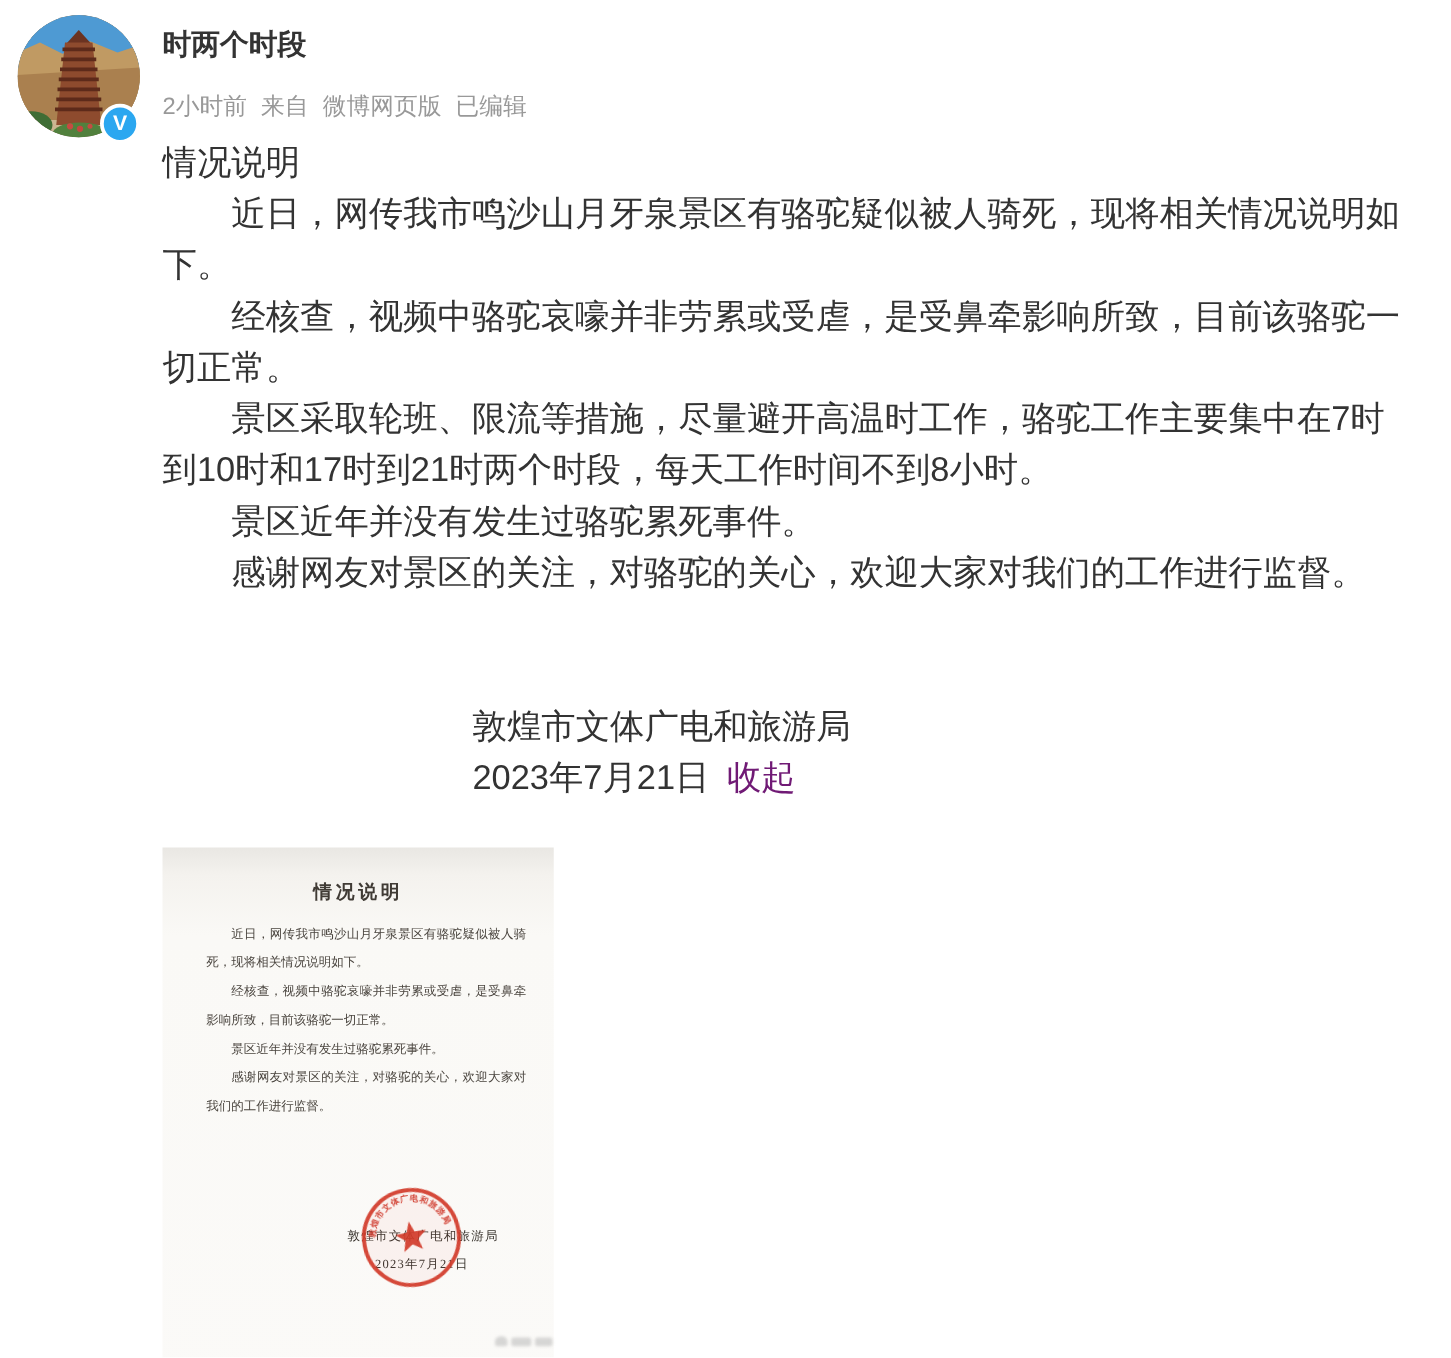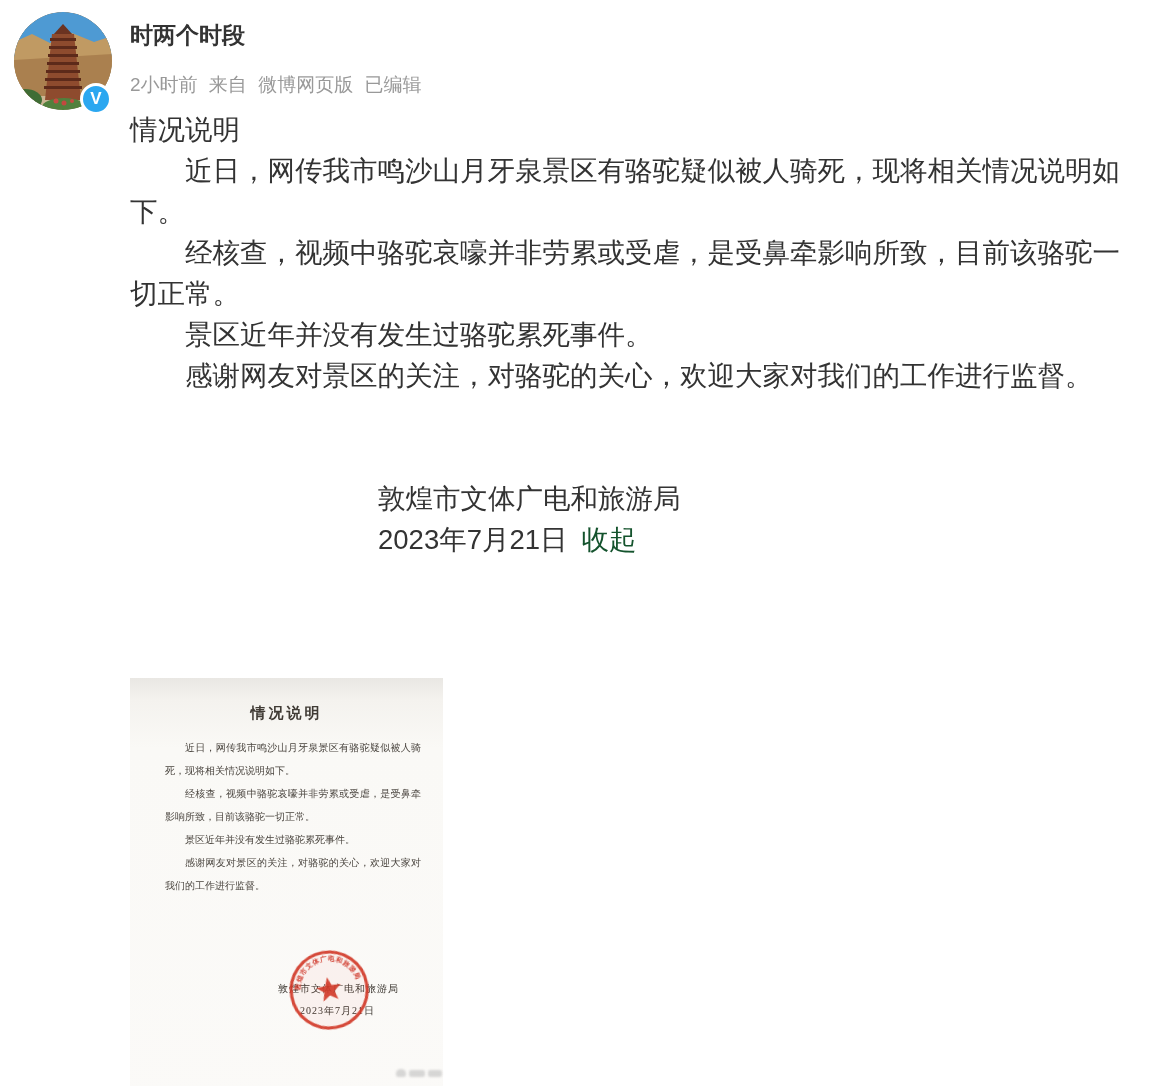--- a/index.html
+++ b/index.html
@@ -48,21 +48,21 @@
     position: absolute; left: 130px; top: 109px;
     width: 1000px;
     font-size: 27.5px; line-height: 41px; color: #333;
     text-align: left;
   }
   .post-body p { text-indent: 2em; }
   .post-body p.no-indent { text-indent: 0; }
   .sig-block { margin-top: 82px; margin-left: 248px; }
   .sig-block p { text-indent: 0; }
   .collapse-link {
-    color: #14532d; margin-left: 14px; cursor: pointer;
+    color: #701a75; margin-left: 14px; cursor: pointer;
   }
 
   
   .doc {
     position: absolute; left: 130px; top: 678px;
     width: 313px; height: 470px;
     background: linear-gradient(180deg, #e9e7e3 0px, #f4f2ee 22px, #faf9f6 70px, #fbfaf8 100%);
     font-family: "Liberation Serif", serif;
     cursor: pointer;
   }
@@ -150,20 +150,21 @@
     <span>2小时前</span>
     <span>来自</span>
     <span class="src">微博网页版</span>
     <span>已编辑</span>
   </div>
 
   <div class="post-body">
     <p class="no-indent">情况说明</p>
     <p>近日，网传我市鸣沙山月牙泉景区有骆驼疑似被人骑死，现将相关情况说明如下。</p>
     <p>经核查，视频中骆驼哀嚎并非劳累或受虐，是受鼻牵影响所致，目前该骆驼一切正常。</p>
+    <p>景区采取轮班、限流等措施，尽量避开高温时工作，骆驼工作主要集中在7时到10时和17时到21时两个时段，每天工作时间不到8小时。</p>
     <p>景区近年并没有发生过骆驼累死事件。</p>
     <p>感谢网友对景区的关注，对骆驼的关心，欢迎大家对我们的工作进行监督。</p>
     <div class="sig-block">
       <p>敦煌市文体广电和旅游局</p>
       <p><span>2023年7月21日</span><span class="collapse-link">收起</span></p>
     </div>
   </div>
 
   <div class="doc">
     <div class="doc-title">情况说明</div>

